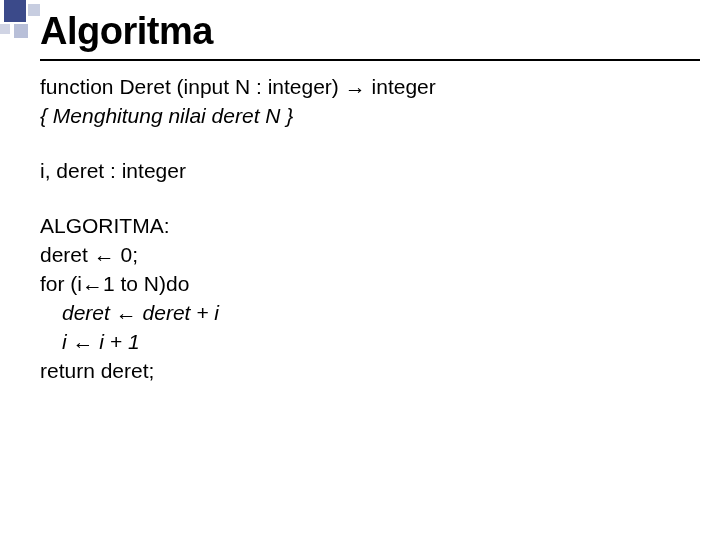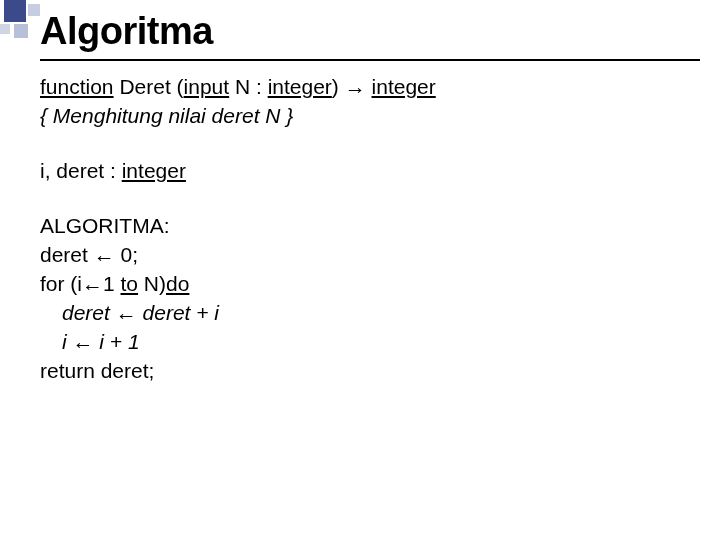--- a/index.html
+++ b/index.html
@@ -38,21 +38,21 @@
   .hr {
     border: none;
     border-top: 2px solid #000;
     margin: 0 0 12px 0;
     width: 660px;
   }
   .body-text {
     font-size: 21px;
     line-height: 1.38;
   }
-  .u { text-decoration: underline; }
+  .u { }
   .it { font-style: italic; }
   .indent { padding-left: 22px; display: inline-block; font-style: italic; }
   .block { margin-bottom: 26px; }
 </style>
 </head>
 <body>
 
 <div class="corner-decoration">
   <div class="sq" style="left:4px; top:0px; width:22px; height:22px; background:#3b4a8a;"></div>
   <div class="sq" style="left:28px; top:4px; width:12px; height:12px; background:#c7cde0;"></div>

